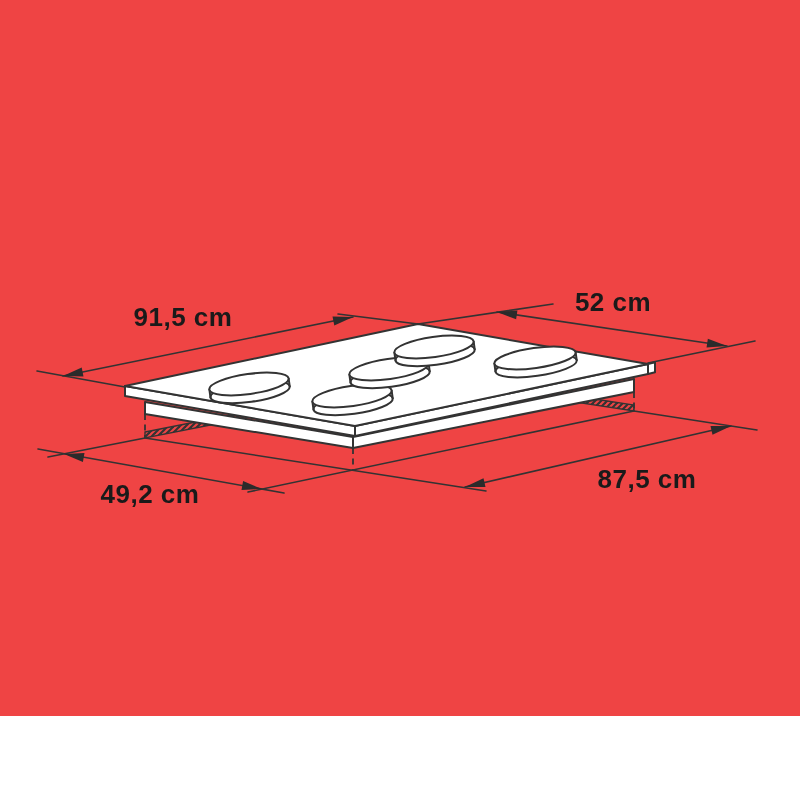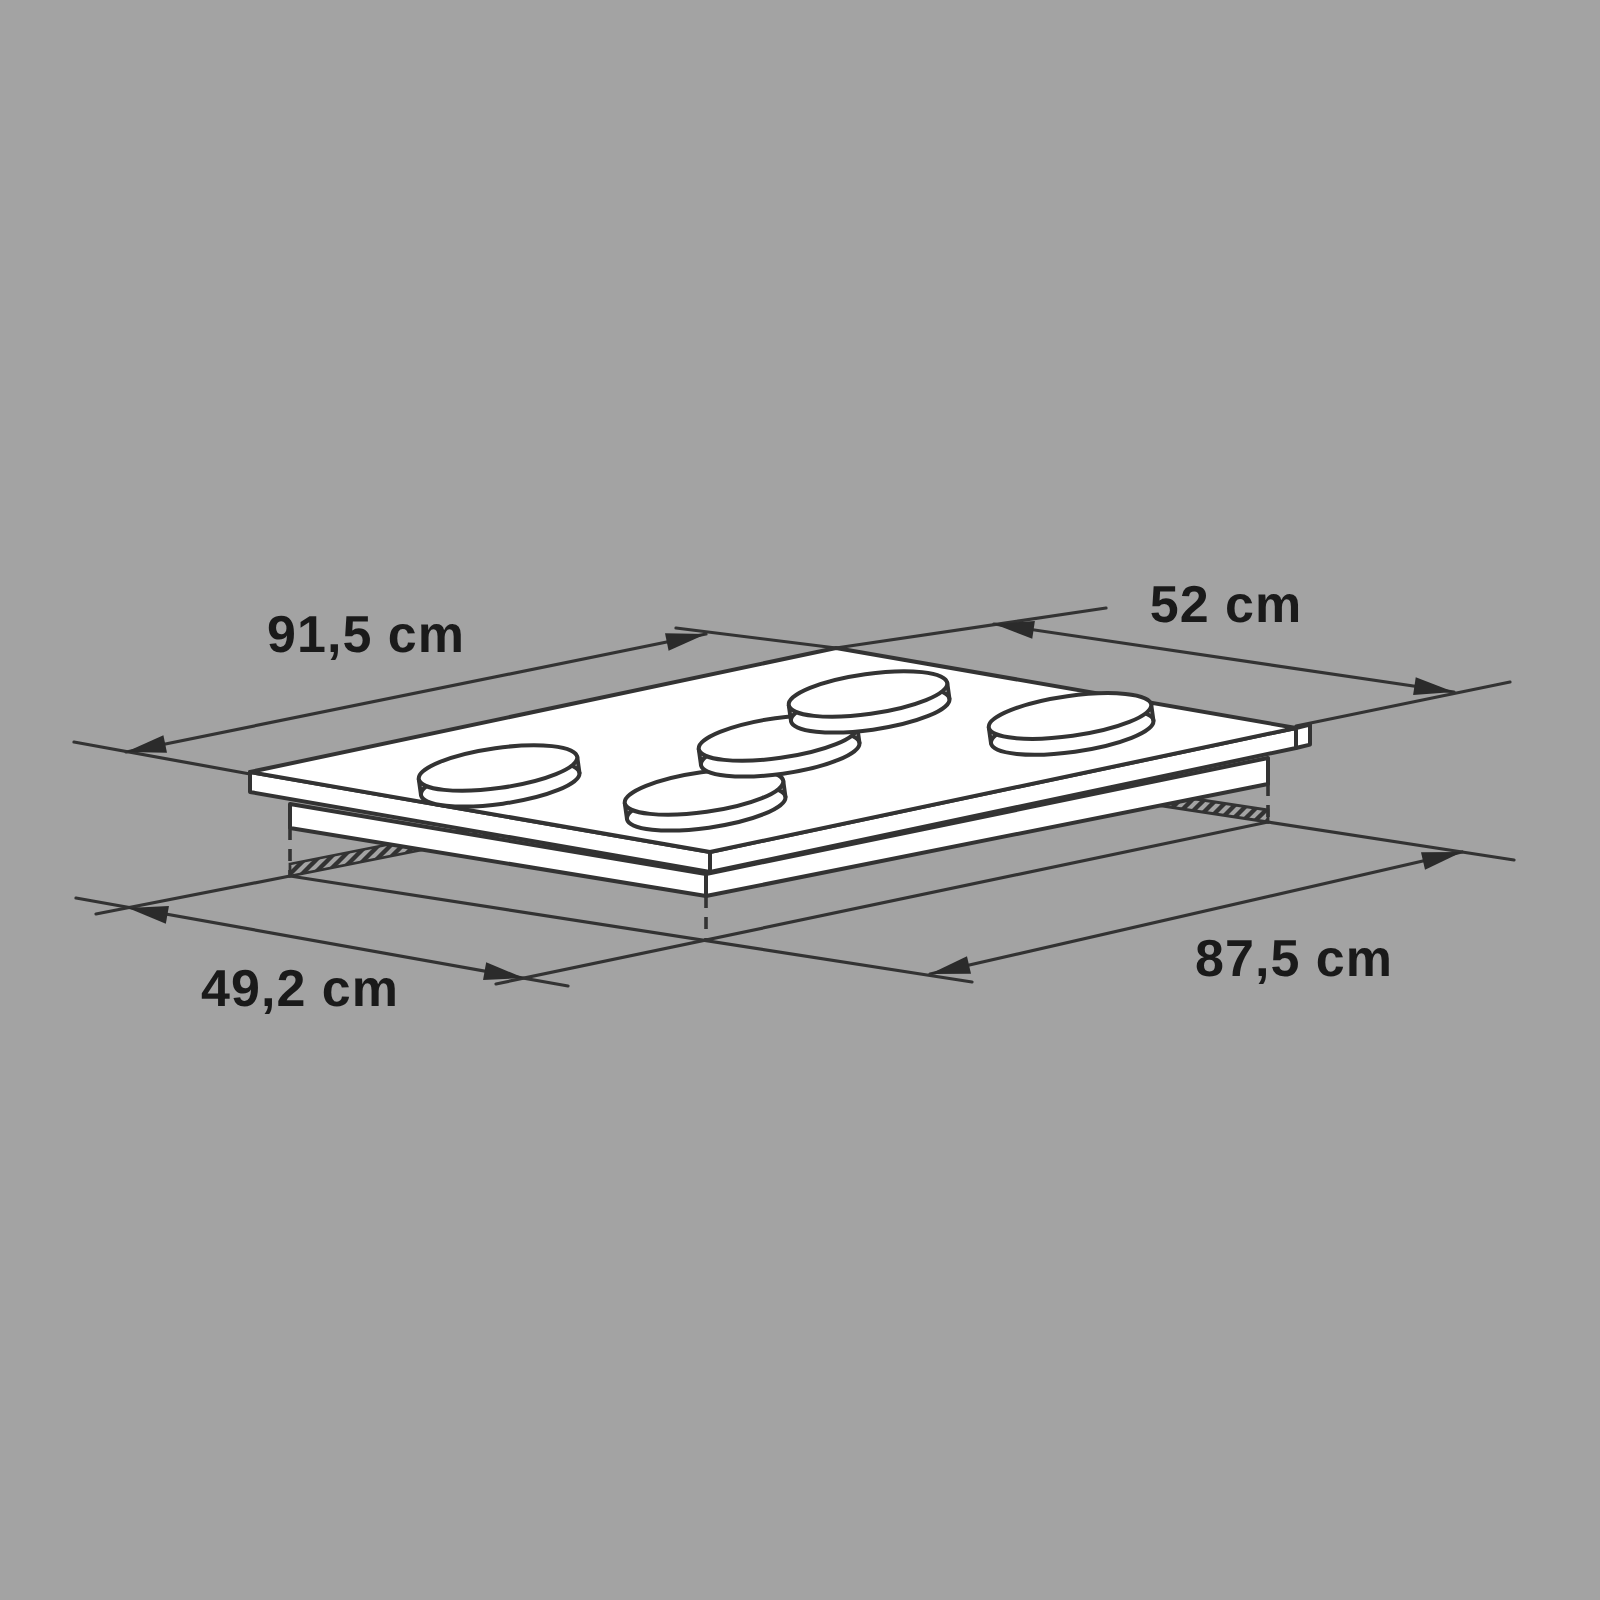--- a/index.html
+++ b/index.html
@@ -1,16 +1,16 @@
 <!DOCTYPE html>
 <html><head>
 <meta charset="utf-8">
 <style>
   html,body{margin:0;padding:0;background:#ffffff;}
-  .stage{position:relative;width:800px;height:800px;background:#a3a3a3;overflow:hidden;
+  .stage{position:relative;width:800px;height:716px;background:#ef4444;overflow:hidden;
          font-family:"Liberation Sans",sans-serif;}
   svg{position:absolute;left:0;top:0;}
   .obj{fill:none;stroke:#333333;stroke-width:2;stroke-linejoin:round;stroke-linecap:round;}
   .objfill{fill:#ffffff;stroke:#333333;stroke-width:2;stroke-linejoin:round;}
   .dim{fill:none;stroke:#333333;stroke-width:1.6;stroke-linecap:round;}
   .hidden-edge{fill:none;stroke:#333333;stroke-width:1.8;stroke-dasharray:6 4.5;}
   .arrow{fill:#2b2b2b;stroke:none;}
   .ribbon{stroke:#333333;stroke-width:1.4;}
   .dimlabel{font-family:"Liberation Sans",sans-serif;font-weight:700;font-size:26px;
             fill:#1a1a1a;letter-spacing:0.5px;}

